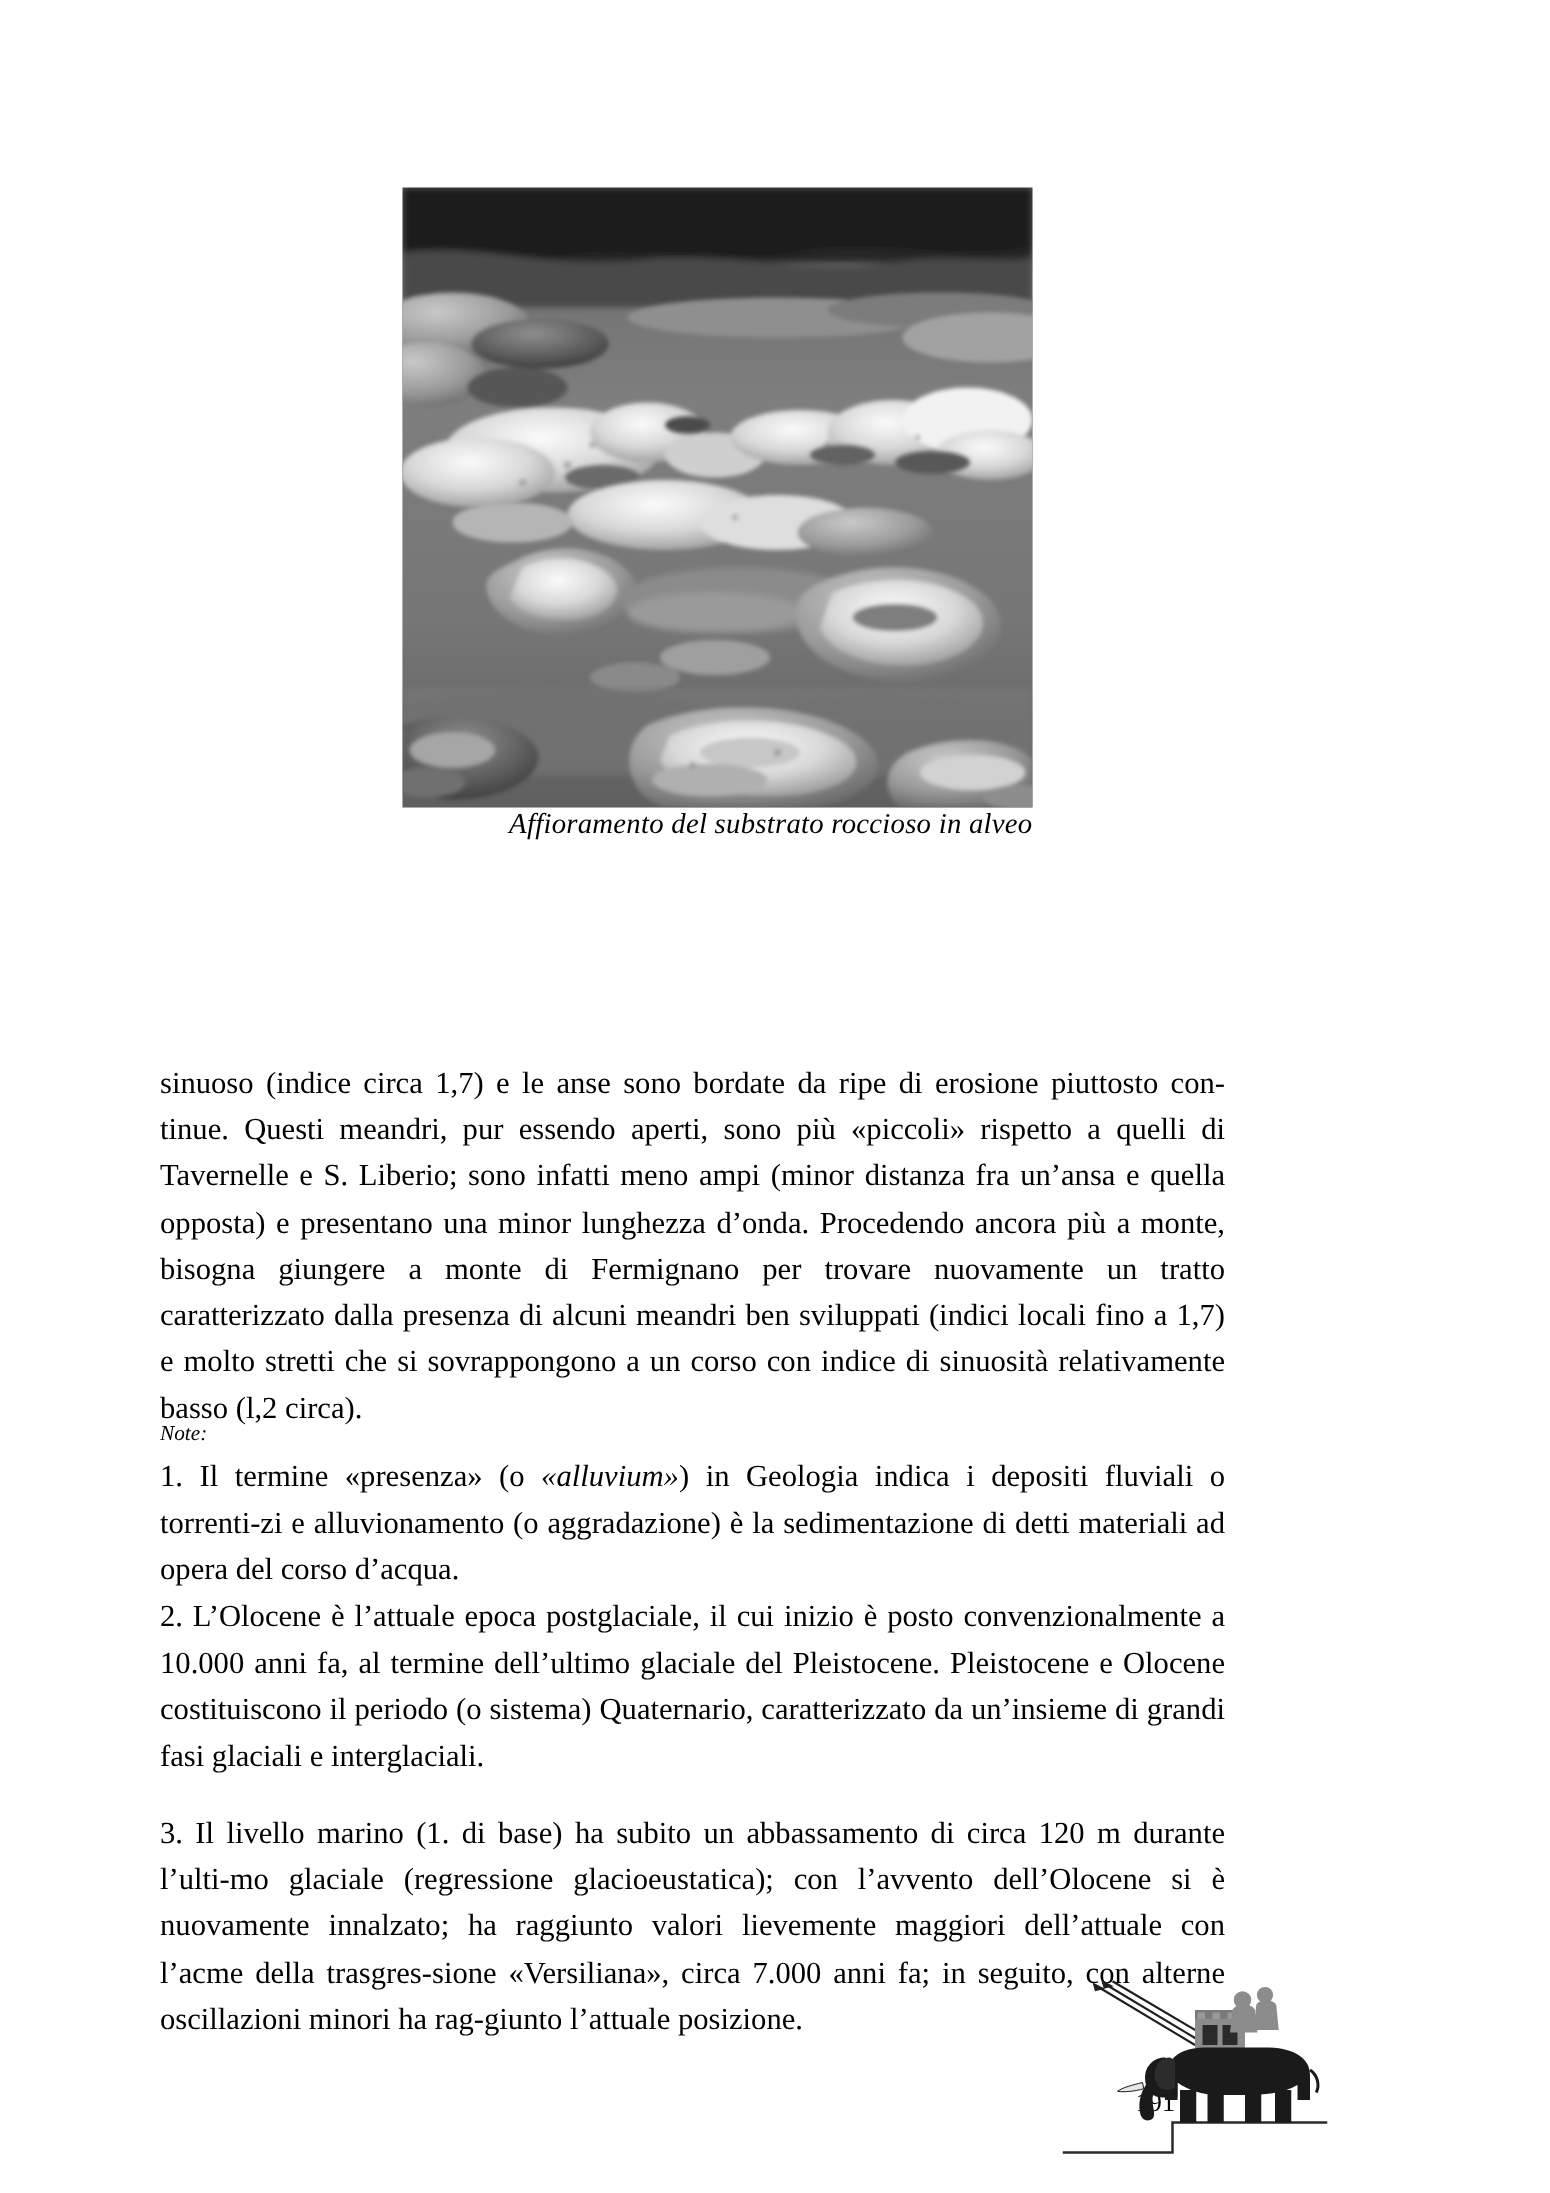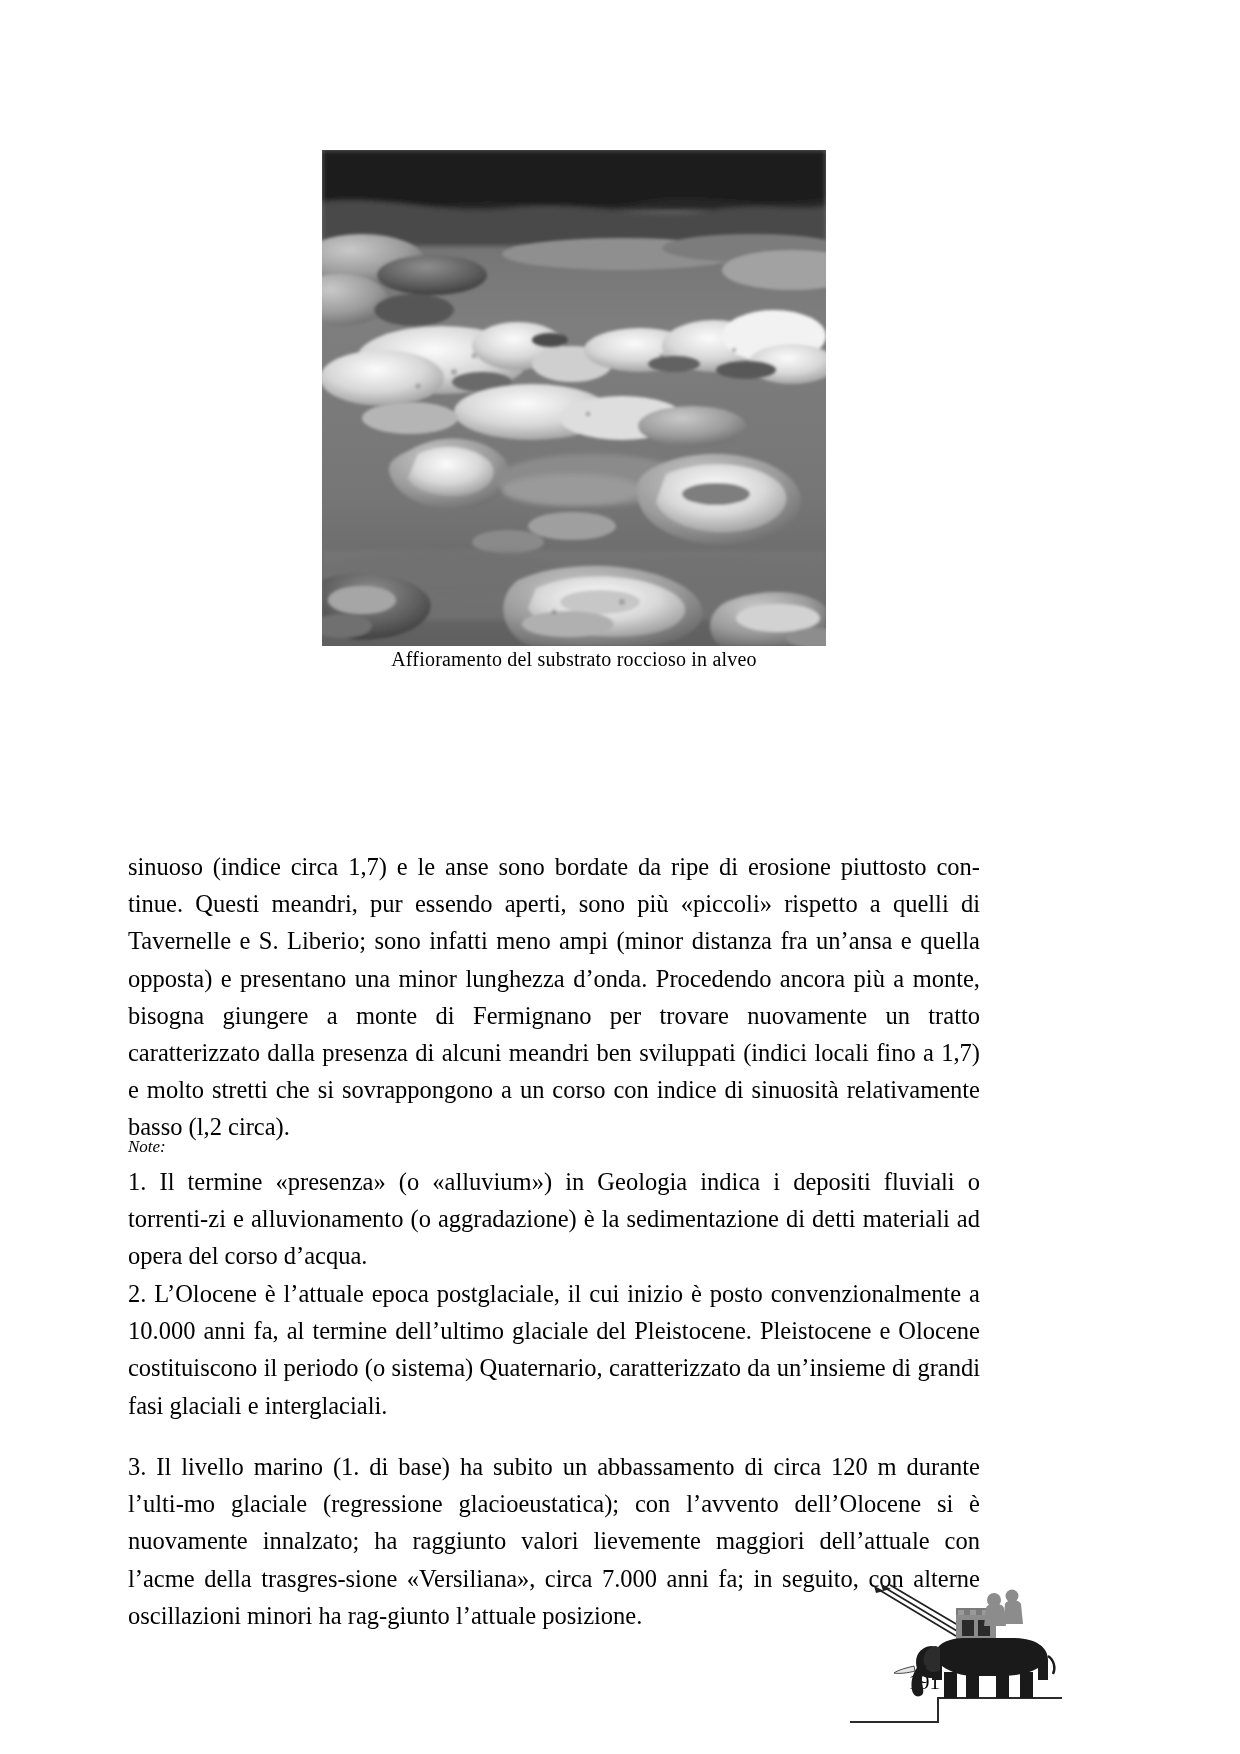--- a/index.html
+++ b/index.html
@@ -32,22 +32,23 @@
     overflow: hidden;
     background: #6e6e6e;
   }
   .photo svg { display: block; width: 100%; height: 100%; }
 
   .figure-caption {
     position: absolute;
     left: 322px;
     top: 646px;
     width: 504px;
-    text-align: center;
-    font-size: 20px;
+    text-align: right;
+    font-style: italic;
+    font-size: 23px;
     line-height: 26px;
     letter-spacing: 0.2px;
   }
 
   
   .body-block {
     position: absolute;
     left: 128px;
     width: 852px;
     font-size: 24.5px;
@@ -63,21 +64,21 @@
     top: 1130px;
     font-style: italic;
     font-size: 17px;
     line-height: 34px;
   }
   .note-1 { top: 1163px; }
   .note-2 { top: 1275px; }
   .note-3 { top: 1448px; }
 
   .body-block p { margin: 0; }
-  .it { }
+  .it { font-style: italic; }
 
   
   .footer {
     position: absolute;
     left: 830px;
     top: 1592px;
     width: 230px;
     height: 150px;
   }
   .page-number {

